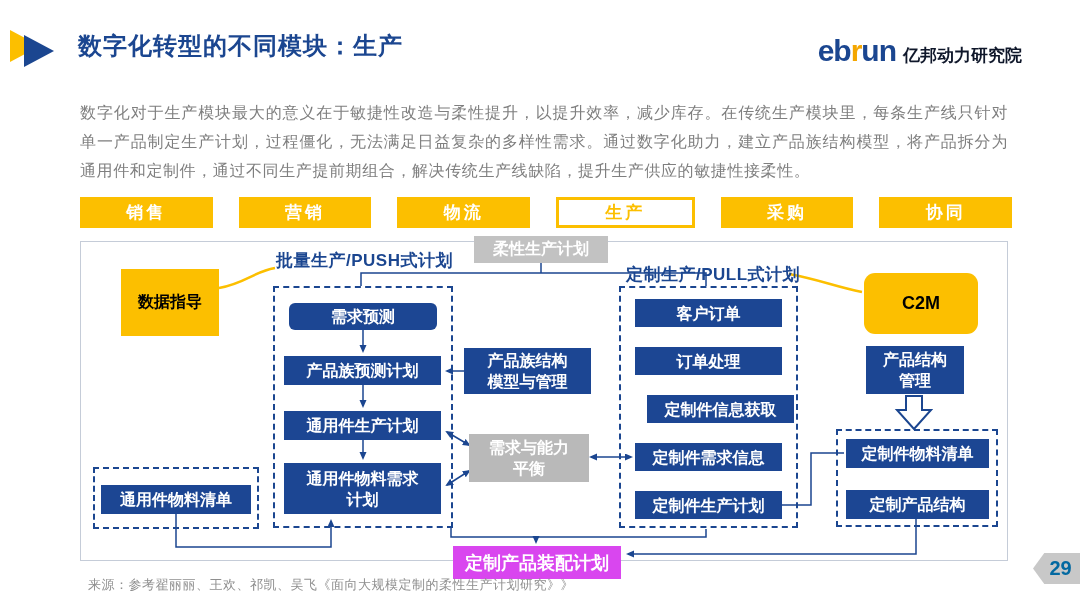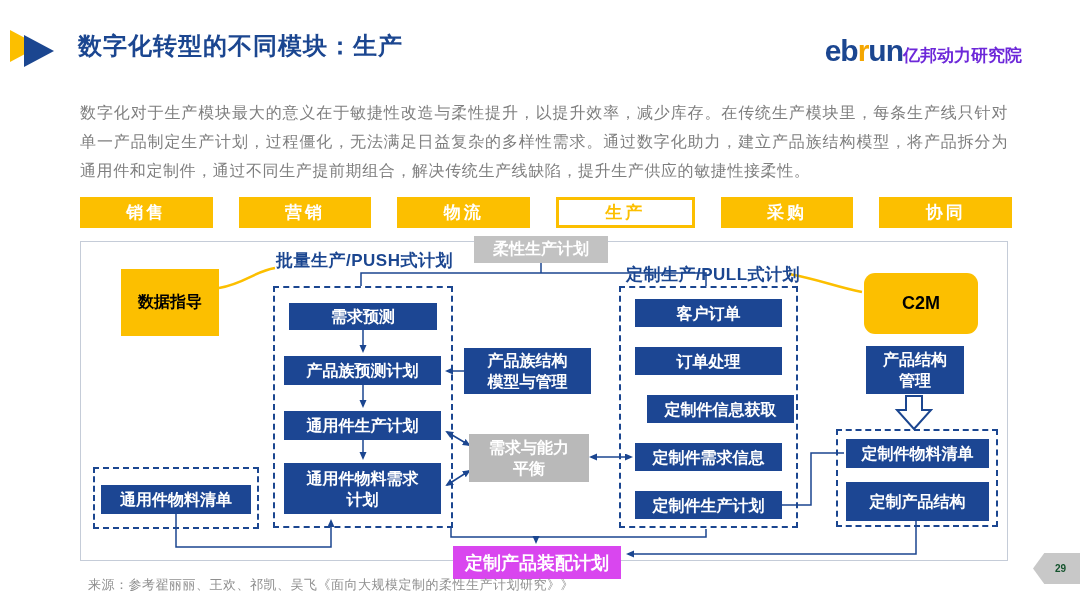--- a/index.html
+++ b/index.html
@@ -7,21 +7,21 @@
               font-family:"Liberation Sans","DejaVu Sans",sans-serif; }
   .stage { position:relative; width:1080px; height:608px; background:#fff; }
 
   
   .title { position:absolute; left:78px; top:30px; font-size:24px; font-weight:bold;
            color:#1b4690; letter-spacing:1px; }
   .hdr-arrow { position:absolute; left:8px; top:28px; }
   .logo { position:absolute; right:58px; top:34px; display:flex; align-items:baseline; }
   .logo .eb { font-size:30px; font-weight:bold; color:#1b4690; letter-spacing:-1px; }
   .logo .eb .r { color:#f4a600; }
-  .logo .cn { font-size:17px; font-weight:bold; color:#6d28d9; }
+  .logo .cn { font-size:17px; font-weight:bold; color:#0f172a; margin-left:7px; }
 
   
   .intro { position:absolute; left:80px; top:98px; width:928px; font-size:16px;
            line-height:29px; color:#7f7f7f; text-align:justify; letter-spacing:0.6px; }
 
   
   .tabs { position:absolute; left:80px; top:197px; width:932px; display:flex; gap:26px; }
   .tab { flex:1; height:31px; background:#fcbf00; color:#fff; font-size:17px;
          font-weight:bold; text-align:center; line-height:31px; letter-spacing:3px;
          cursor:pointer; }
@@ -39,21 +39,21 @@
           text-align:center; display:flex; align-items:center; justify-content:center; }
   .dashed { position:absolute; border:2px dashed #1b4690; }
   .flowlbl { position:absolute; color:#1b4690; font-size:17px; font-weight:bold;
              letter-spacing:0.5px; white-space:nowrap; }
   svg.wires { position:absolute; left:0; top:0; overflow:visible; pointer-events:none; }
 
   
   .source { position:absolute; left:88px; top:576px; font-size:13px; color:#8f8f8f;
             letter-spacing:0.5px;text-align:center; }
   .pagetag { position:absolute; right:0; top:553px; width:47px; height:31px;
-             background:#c8c8c8; color:#14532d; font-size:10px; font-weight:bold;
+             background:#c8c8c8; color:#0369a1; font-size:20px; font-weight:bold;
              display:flex; align-items:center; justify-content:center; padding-left:8px;
              clip-path:polygon(0 50%, 24% 0, 100% 0, 100% 100%, 24% 100%); }
 </style>
 </head>
 <body>
 
 <div class="stage">
 
   <svg class="hdr-arrow" width="52" height="42">
     <polygon points="2,2 32,18 2,34" fill="#fcbf00"></polygon>
@@ -114,39 +114,39 @@
     </svg>
 
     <div class="gbox" style="left:393px; top:-6px; width:134px; height:27px; font-size:16px; background:#c2c2c2;">柔性生产计划</div>
     <div class="flowlbl" style="left:195px; top:7px;">批量生产/PUSH式计划</div>
     <div class="flowlbl" style="left:545px; top:21px;">定制生产/PULL式计划</div>
 
     <div class="ybox" style="left:40px; top:27px; width:98px; height:67px; font-size:16px;">数据指导</div>
     <div class="ybox" style="left:783px; top:31px; width:114px; height:61px; font-size:18px;border-radius:11px;">C2M</div>
 
     <div class="dashed" style="left:192px; top:44px; width:180px; height:242px;"></div>
-    <div class="nbox" style="left:208px; top:61px; width:148px; height:27px;">需求预测</div>
+    <div class="nbox" style="left:208px; top:61px; width:148px; height:27px;border-radius:6px;">需求预测</div>
     <div class="nbox" style="left:203px; top:114px; width:157px; height:29px;">产品族预测计划</div>
     <div class="nbox" style="left:203px; top:169px; width:157px; height:29px;">通用件生产计划</div>
     <div class="nbox" style="left:203px; top:221px; width:157px; height:51px; padding:0 18px;">通用件物料需求计划</div>
 
     <div class="nbox" style="left:383px; top:106px; width:127px; height:46px; padding:0 16px;">产品族结构模型与管理</div>
     <div class="gbox" style="left:388px; top:192px; width:120px; height:48px; font-size:16px; padding:0 14px; line-height:21px;">需求与能力平衡</div>
 
     <div class="dashed" style="left:538px; top:44px; width:179px; height:242px;"></div>
     <div class="nbox" style="left:554px; top:57px; width:147px; height:28px;">客户订单</div>
     <div class="nbox" style="left:554px; top:105px; width:147px; height:28px;">订单处理</div>
     <div class="nbox" style="left:554px; top:153px; width:147px; height:28px;margin-left:12px;">定制件信息获取</div>
     <div class="nbox" style="left:554px; top:201px; width:147px; height:28px;">定制件需求信息</div>
     <div class="nbox" style="left:554px; top:249px; width:147px; height:28px;">定制件生产计划</div>
 
     <div class="nbox" style="left:785px; top:104px; width:98px; height:48px; padding:0 10px;">产品结构管理</div>
     <div class="dashed" style="left:755px; top:187px; width:162px; height:98px;"></div>
     <div class="nbox" style="left:765px; top:197px; width:143px; height:29px;">定制件物料清单</div>
-    <div class="nbox" style="left:765px; top:240px; width:143px; height:39px;">定制产品结构</div>
+    <div class="nbox" style="left:765px; top:248px; width:143px; height:29px;">定制产品结构</div>
 
     <div class="dashed" style="left:12px; top:225px; width:166px; height:62px;"></div>
     <div class="nbox" style="left:20px; top:243px; width:150px; height:29px;">通用件物料清单</div>
 
     <div class="gbox" style="left:372px; top:304px; width:168px; height:33px; font-size:18px; background:#d946ef;">定制产品装配计划</div>
   </div>
 
   <div class="source">来源：参考翟丽丽、王欢、祁凯、吴飞《面向大规模定制的柔性生产计划研究》》</div>
   <div class="pagetag">29</div>
 

